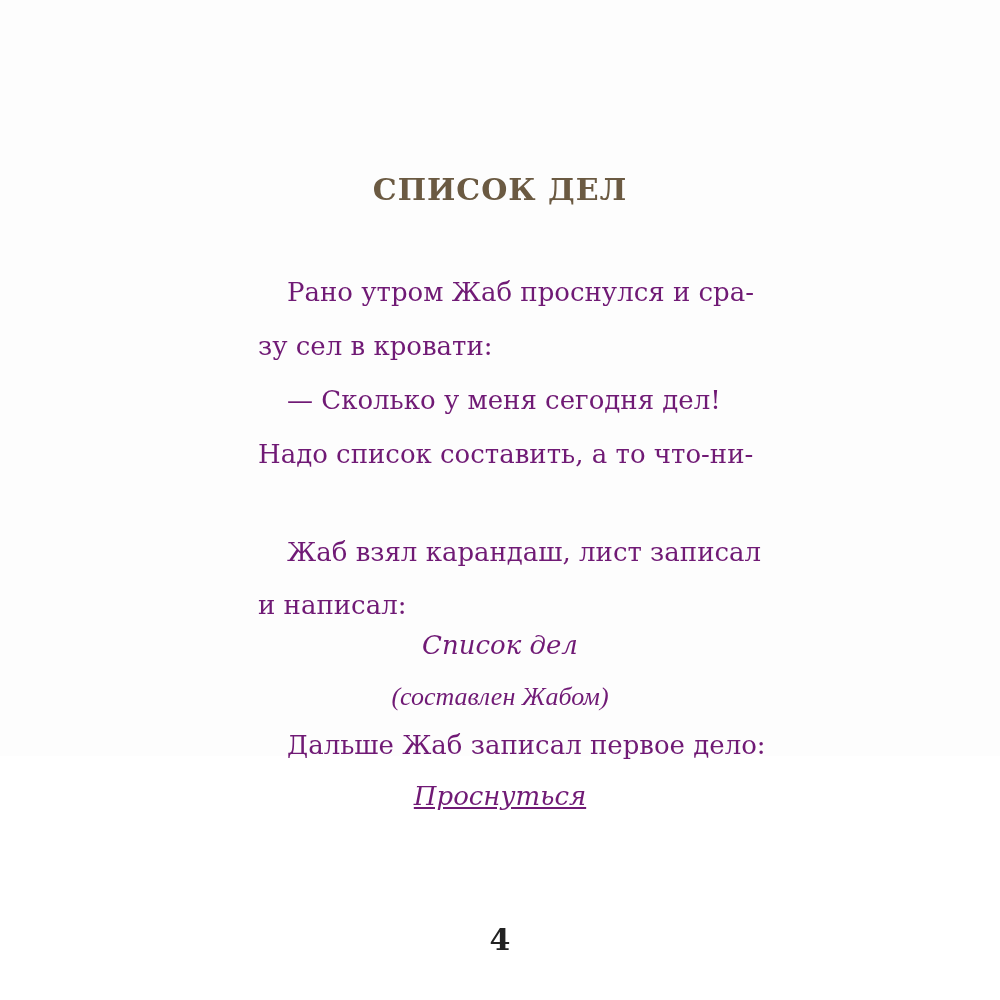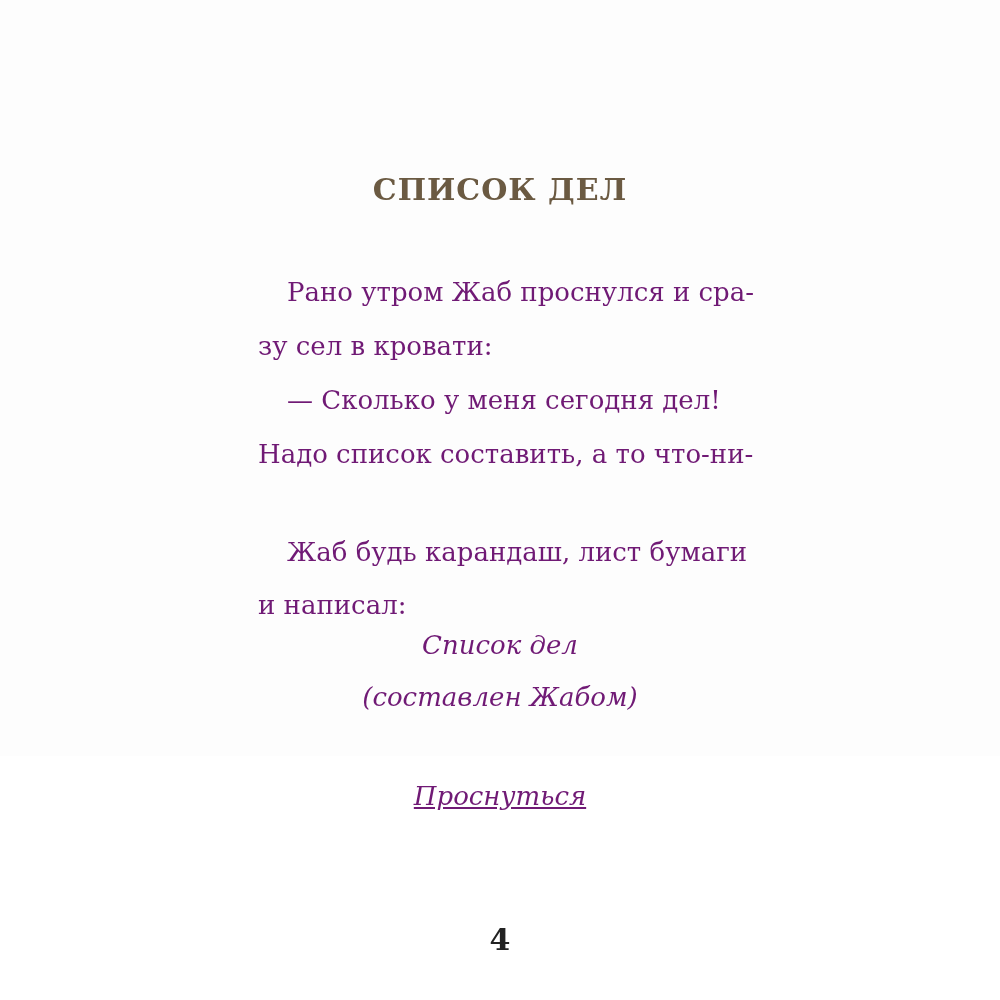--- a/index.html
+++ b/index.html
@@ -41,20 +41,21 @@
 </head>
 <body>
 
 <div class="page">
   <div class="title">СПИСОК ДЕЛ</div>
 
   <div class="line" style="left:287px; top:277px; width:455px;">Рано утром Жаб проснулся и сра-</div>
   <div class="line" style="left:258px; top:331px;">зу сел в кровати:</div>
   <div class="line" style="left:287px; top:385px; width:455px;">— Сколько у меня сегодня дел!</div>
   <div class="line" style="left:258px; top:439px;">Надо список составить, а то что-ни-</div>
-  <div class="line" style="left:287px; top:537px;">Жаб будь карандаш, лист бумаги</div>
+  <div class="line" style="left:287px; top:537px;">Жаб взял карандаш, лист записал</div>
   <div class="line" style="left:258px; top:583px;margin-top:7px;">и написал:</div>
   <div class="line italic center" style="top:630px;">Список дел</div>
-  <div class="line italic center" style="top:682px;">(составлен Жабом)</div>
+  <div class="line italic center" style="top:682px;font-family:Liberation Serif, serif;">(составлен Жабом)</div>
+  <div class="line" style="left:287px; top:730px;">Дальше Жаб записал первое дело:</div>
   <div class="line italic center" style="top:781px;text-decoration:underline;">Проснуться</div>
 
   <div class="pagenum">4</div>
 </div>
 
 </body></html>

